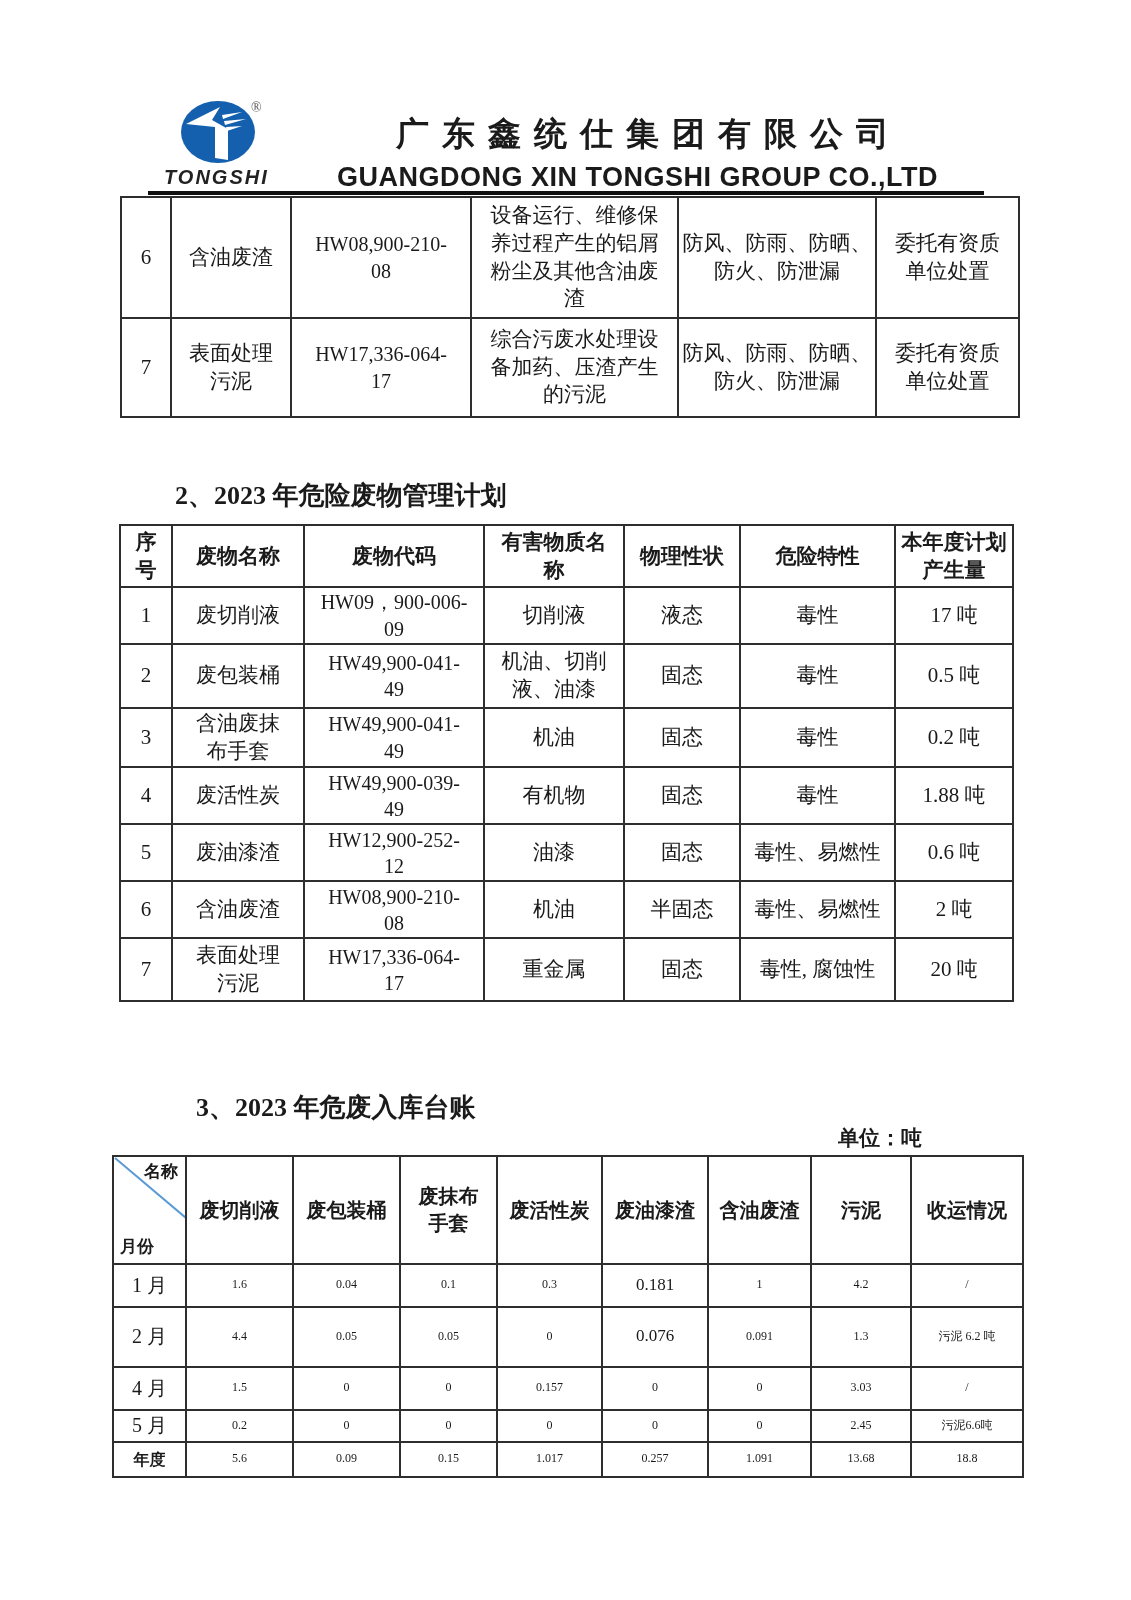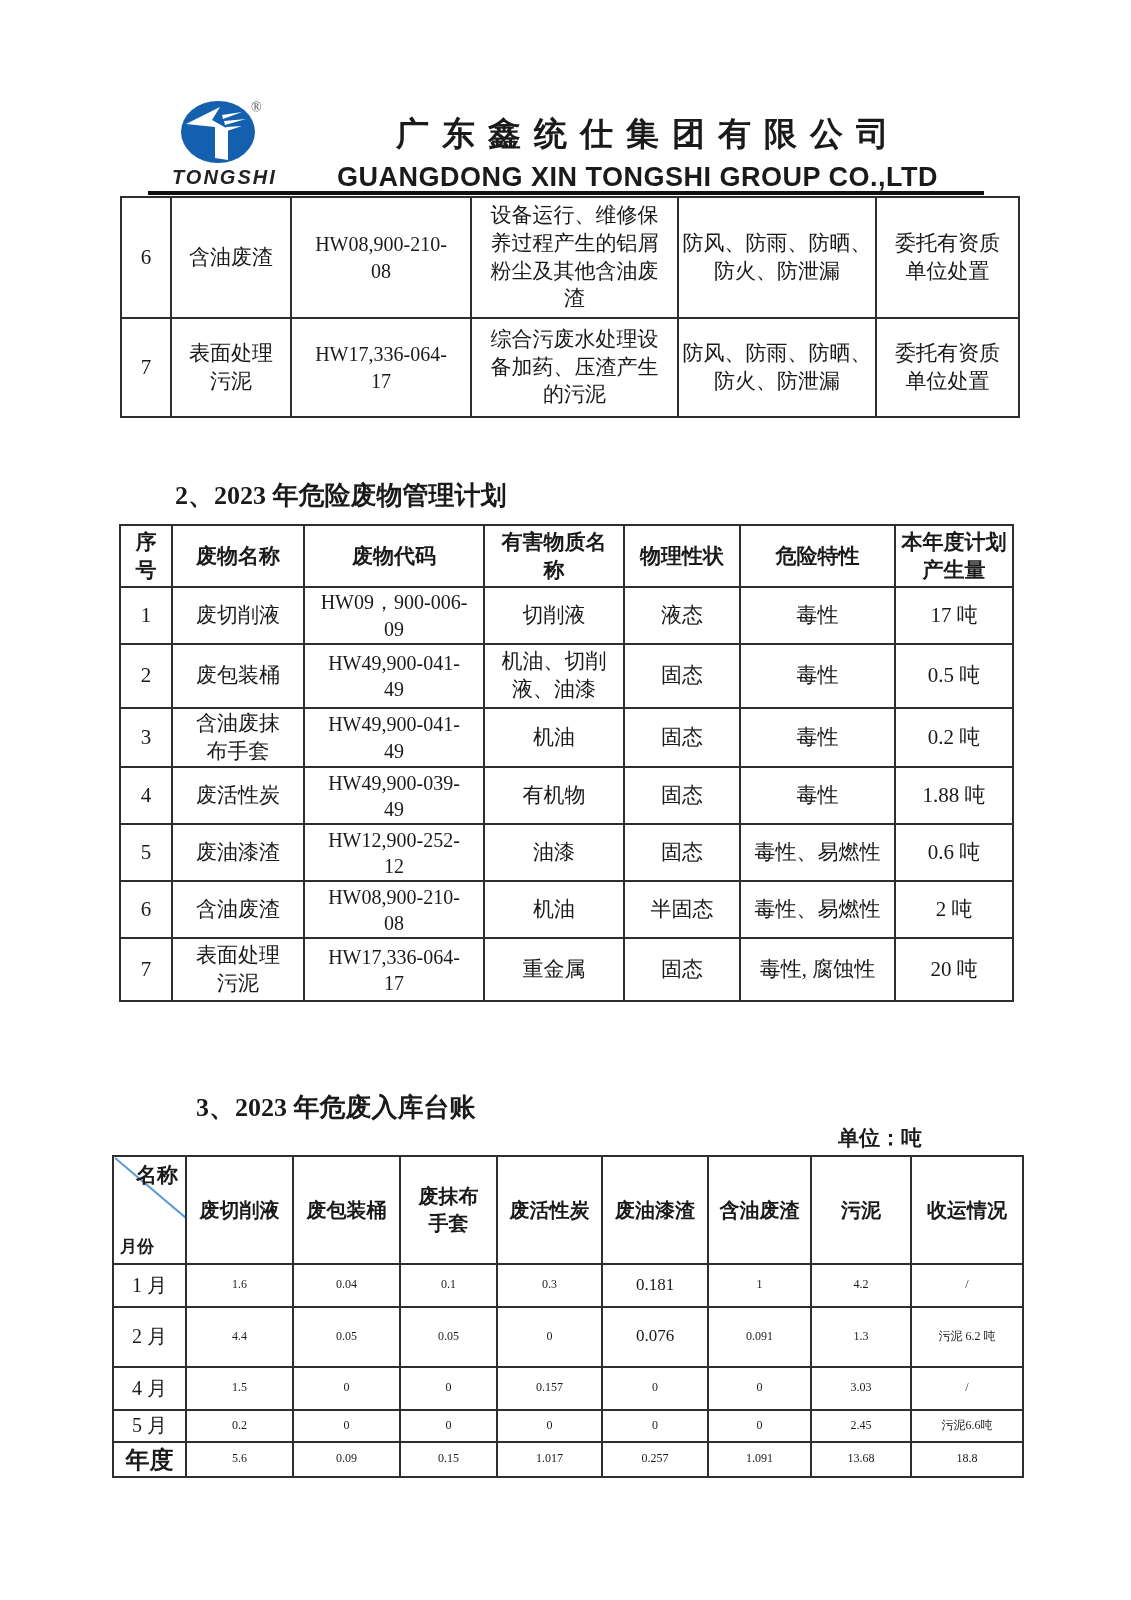--- a/index.html
+++ b/index.html
@@ -5,50 +5,50 @@
   html,body{margin:0;padding:0;background:#888;}
   .page{position:relative;width:1131px;height:1600px;background:#ffffff;margin:0 auto;
         font-family:"Liberation Serif","DejaVu Serif",serif;color:#1a1a1a;overflow:hidden;}
   .abs{position:absolute;}
   .sans{font-family:"Liberation Sans","DejaVu Sans",sans-serif;}
   .nowrap{white-space:nowrap;}
 
   
   .cn-title{left:396px;top:112px;font-size:33px;font-weight:bold;letter-spacing:13px;}
   .en-title{left:337px;top:162px;font-size:27px;font-weight:bold;letter-spacing:0.5px;}
-  .wordmark{left:172px;top:166px;font-size:20px;font-weight:bold;font-style:italic;
+  .wordmark{left:164px;top:166px;font-size:20px;font-weight:bold;font-style:italic;
             letter-spacing:2px;color:#222;}
   .regmark{left:251px;top:100px;font-size:14px;color:#555;}
   .rule{left:148px;top:191px;width:836px;height:4px;background:#111;}
 
   
   table{border-collapse:collapse;table-layout:fixed;}
   td,th{border:2px solid #2e2e2e;text-align:center;vertical-align:middle;
         padding:1px 2px;white-space:pre-line;line-height:1.32;overflow:hidden;}
   th{font-family:"Liberation Sans","DejaVu Sans",sans-serif;font-weight:bold;}
 
   .t1 td{font-size:21px;}
   .t2 td{font-size:21px;}
   .t2 th{font-size:21px;}
   .t3 td{font-size:12px;}
   .t3 th{font-size:20px;}
   td.code{font-size:20px;letter-spacing:0px;}
   td.note{font-size:12px;}
   td.sm{font-size:17px;}
   td.mlabel{font-size:20px;}
-  th.ylabel{font-size:24px;}
+  th.ylabel{font-size:16px;}
 
   
   .sec-title{font-size:26px;font-weight:bold;}
   .unit{font-size:21px;font-weight:bold;}
 
   
   th.diag{position:relative;padding:0;}
   th.diag svg{position:absolute;left:0;top:0;}
-  th.diag .tr{position:absolute;right:7px;top:4px;font-size:21px;}
+  th.diag .tr{position:absolute;right:7px;top:4px;font-size:17px;}
   th.diag .bl{position:absolute;left:6px;bottom:4px;font-size:17px;}
 </style>
 </head>
 <body>
 
 <div class="page">
 
   <span class="abs" style="left:178px;top:98px;">
     <svg width="78" height="68" viewBox="0 0 78 68">
       <ellipse cx="40" cy="34" rx="37" ry="31" fill="#1460ae"></ellipse>

